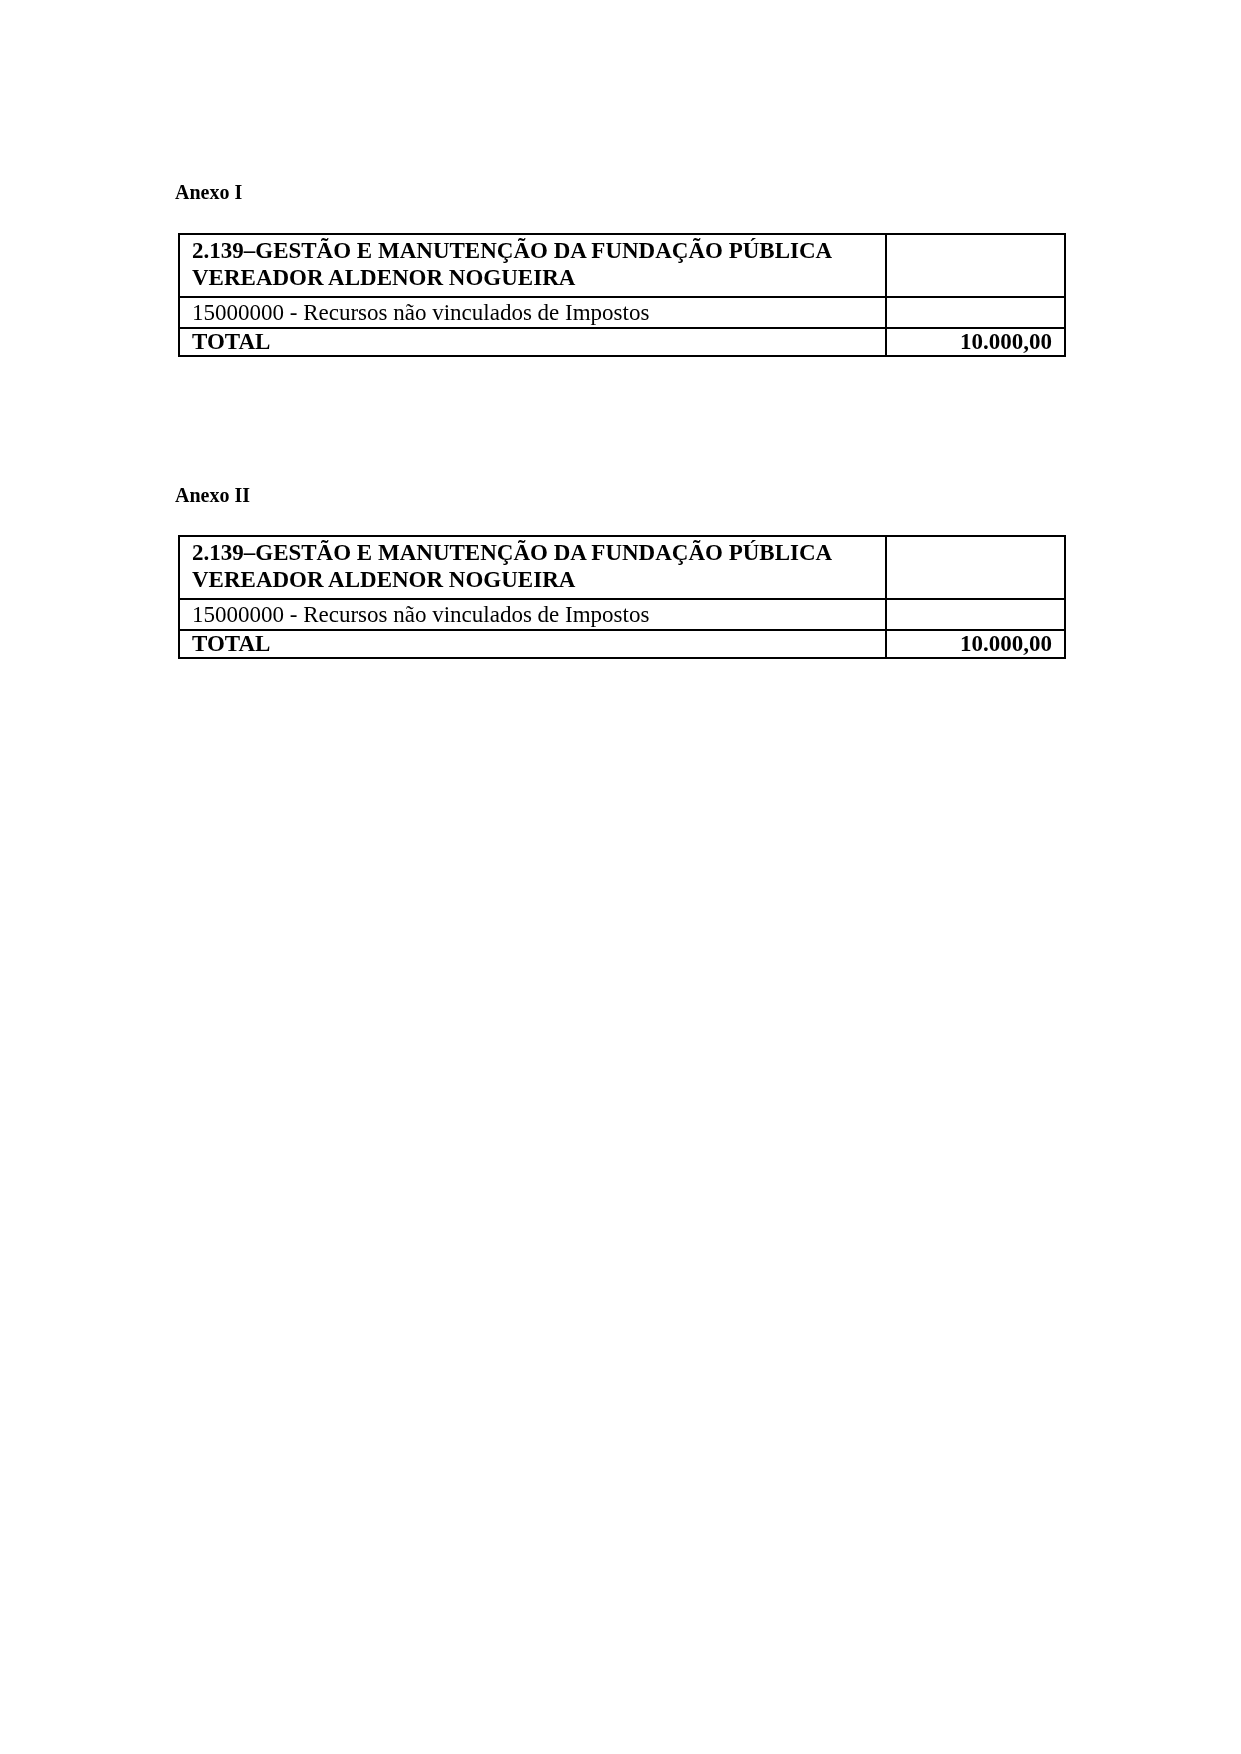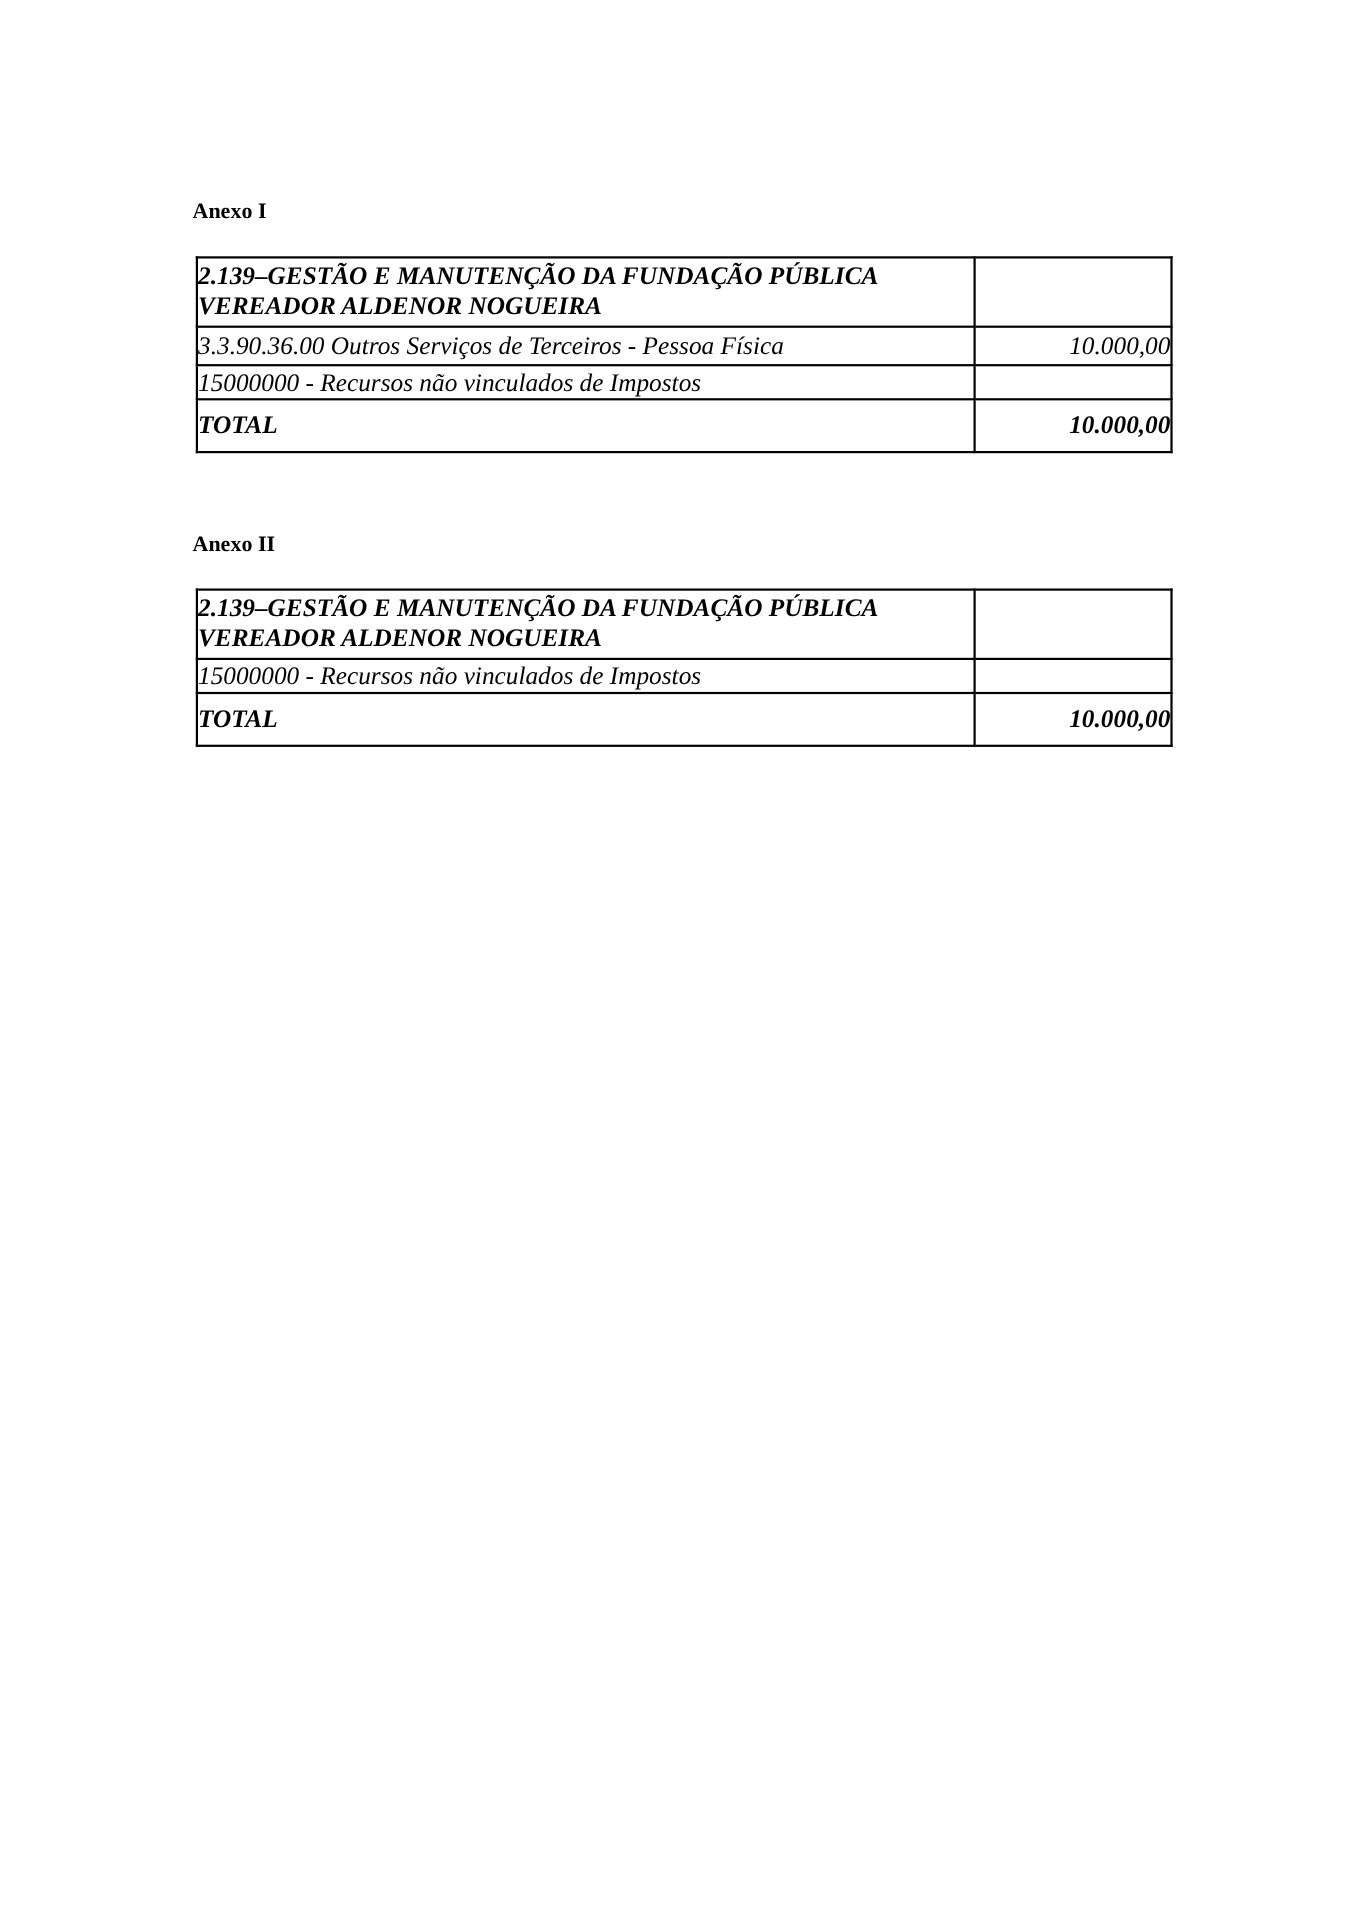--- a/index.html
+++ b/index.html
@@ -33,63 +33,58 @@
     width: 886px;
   }
   .tb1 { left: 178px; top: 233px; }
   .tb2 { left: 178px; top: 535px; }
 
   .budget-table td {
     border: 2px solid #000000;
     box-sizing: border-box;
     font-size: 23px;
     line-height: 26px;
-    padding: 0 0;
+    padding: 0 12px;
     vertical-align: middle;
     overflow: hidden;
-    font-style: italic;
   }
   .budget-table col.c1 { width: 707px; }
   .budget-table col.c2 { width: 179px; }
 
   .budget-table tr.hdr td {
     font-weight: bold;
     height: 63px;
     vertical-align: top;
     line-height: 27px;
     padding-top: 2px;
   }
   .budget-table tr.row-a td { height: 35px; }
   .budget-table tr.row-b td { height: 31px; }
   .budget-table tr.total td {
     font-weight: bold;
-    height: 48px;
+    height: 28px;
   }
   .budget-table td.val { text-align: right; }
 </style>
 </head>
 <body>
 
 <div class="page">
 
   <div class="anexo-title t1">Anexo I</div>
 
   <table class="budget-table tb1">
     <colgroup>
         <col class="c1">
         <col class="c2">
       </colgroup>
     <tbody>
       <tr class="hdr">
         <td class="lbl">2.139–GESTÃO E MANUTENÇÃO DA FUNDAÇÃO PÚBLICA VEREADOR ALDENOR NOGUEIRA</td>
         <td class="val"></td>
-      </tr>
-      <tr class="row-a">
-        <td class="lbl">3.3.90.36.00 Outros Serviços de Terceiros - Pessoa Física</td>
-        <td class="val">10.000,00</td>
       </tr>
       <tr class="row-b">
         <td class="lbl">15000000 - Recursos não vinculados de Impostos</td>
         <td class="val"></td>
       </tr>
       <tr class="total">
         <td class="lbl">TOTAL</td>
         <td class="val">10.000,00</td>
       </tr>
     </tbody>

